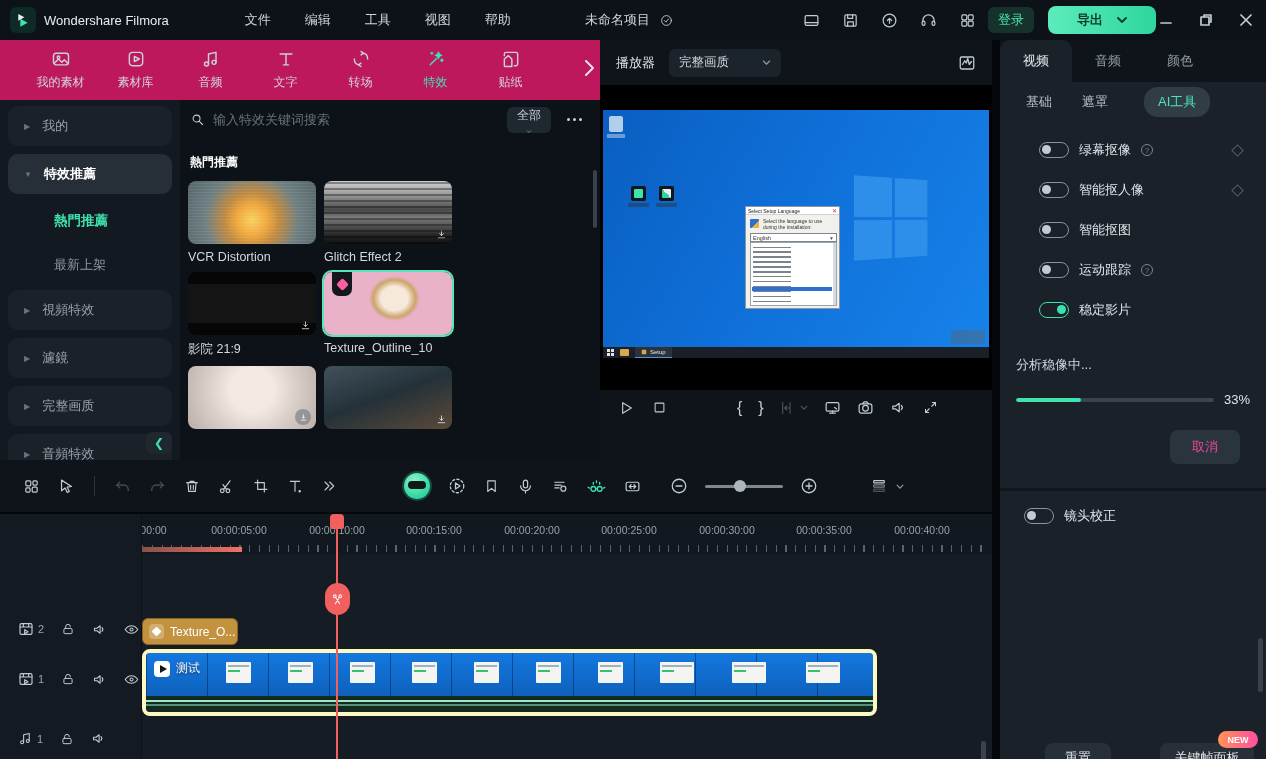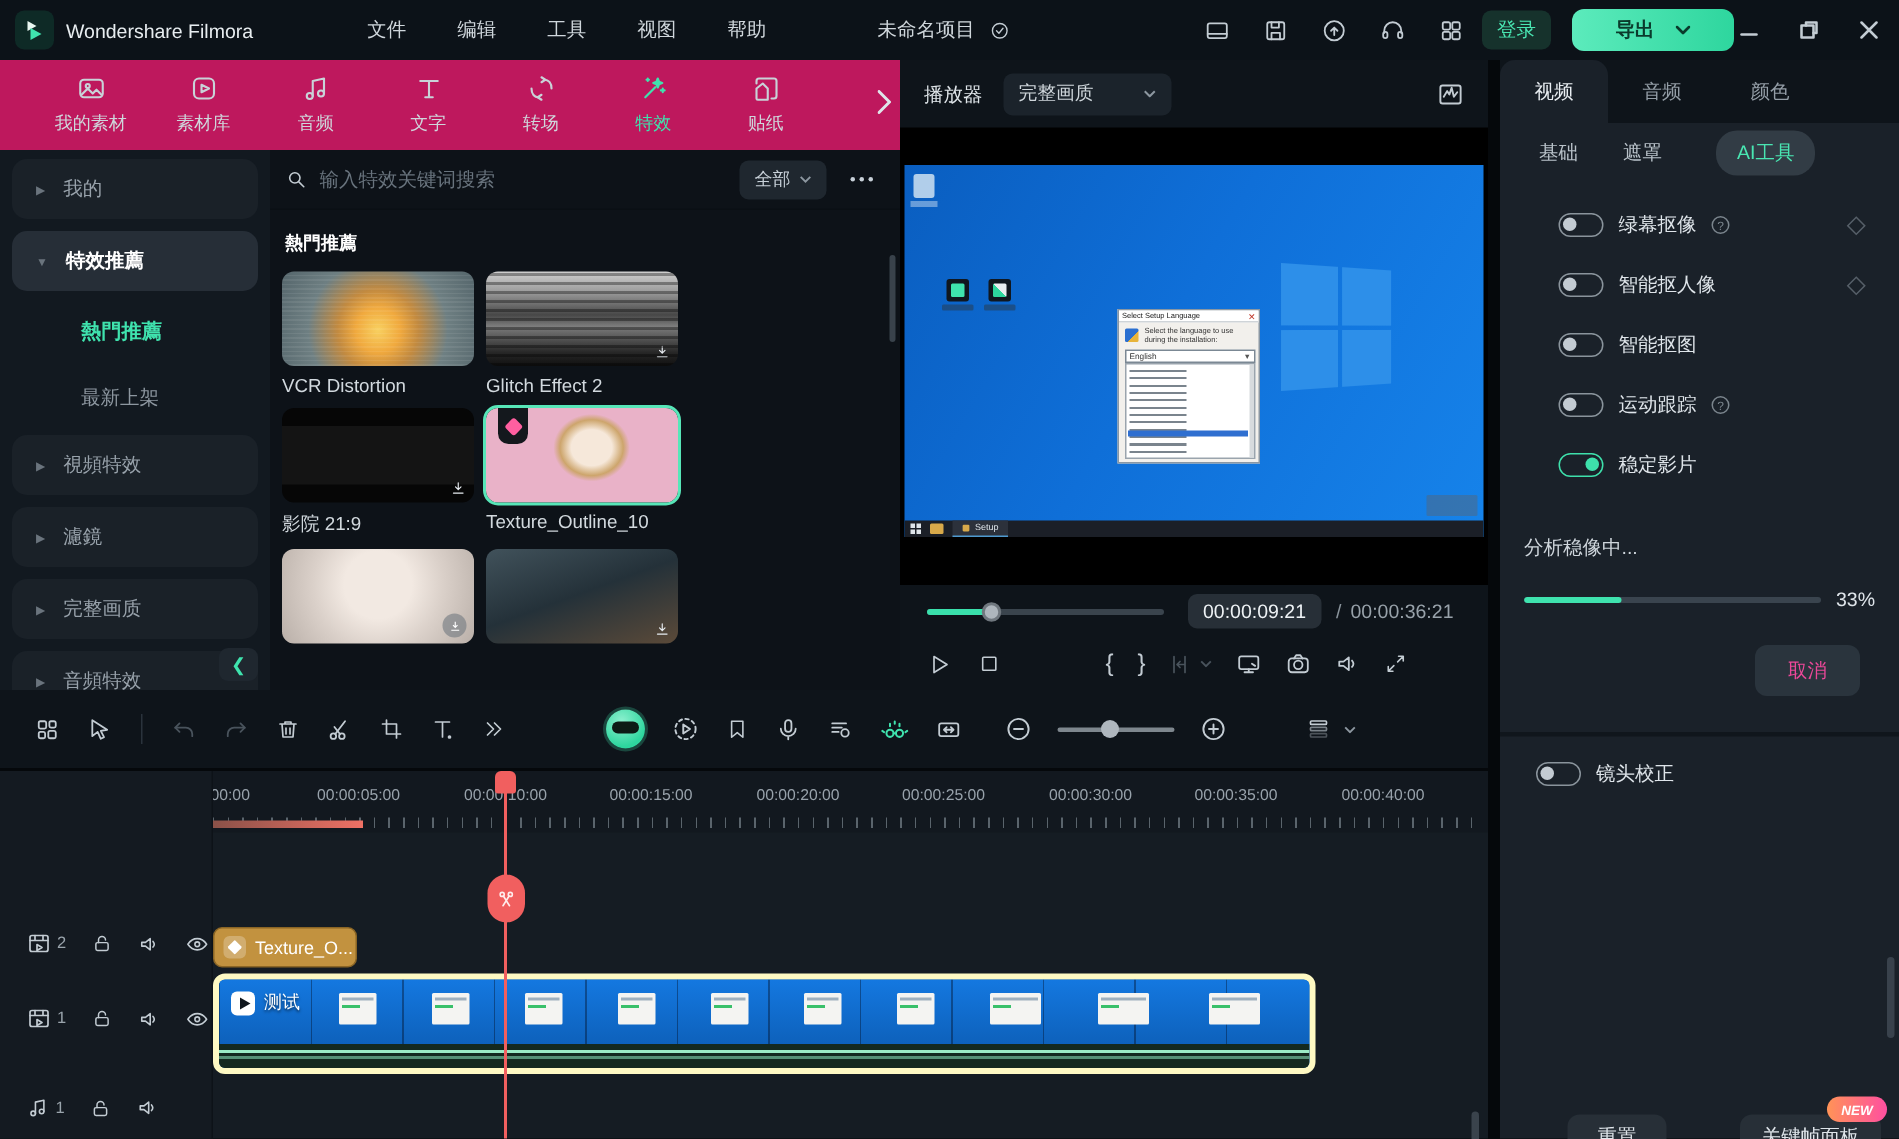--- a/index.html
+++ b/index.html
@@ -44,21 +44,21 @@
   .sub.sel { color:#3fe3ae; font-weight:bold; font-size:13.5px; }
   .collapse { position:absolute; right:8px; bottom:6px; width:26px; height:22px; border-radius:6px;
     background:#1f272f; color:#3fe3ae; display:flex; align-items:center; justify-content:center; font-size:12px; }
   #effects { flex:1; background:#0d1218; position:relative; }
   #searchrow { height:40px; background:#0d1218; display:flex; align-items:center; padding:0 10px; gap:8px;
     border-bottom:1px solid #0a0f14; }
   #searchrow input { flex:1; background:transparent; border:none; outline:none; color:#dfe5ea; font-size:13px;
     font-family:"Liberation Sans",sans-serif; }
   #searchrow input::placeholder { color:#68737d; }
   .allfilter { height:26px; padding:0 10px; background:#1f272f; border-radius:6px; display:flex; align-items:center;
-    gap:6px; font-size:12px; color:#c7d0d8; }
+    gap:6px; font-size:12px; color:#c7d0d8;flex-direction:column; }
   .dots { display:flex; gap:3px; padding:0 8px; }
   .dots i { width:3px; height:3px; border-radius:50%; background:#c7d0d8; }
   .fx-head { font-size:12px; font-weight:bold; color:#fff; margin:14px 0 10px 10px; }
   .grid { display:flex; flex-wrap:wrap; gap:8px 8px; padding-left:8px; width:300px; }
   .card { width:128px; }
   .thumb { width:128px; height:63px; border-radius:8px; position:relative; overflow:hidden; }
   .cardlabel { margin-top:6px; font-size:12.5px; color:#d2d9de; white-space:nowrap; }
   .t-vcr { background:radial-gradient(circle at 50% 62%, #f8d060 0%, #f0a93e 20%, #c28a40 36%, #6e7f82 62%, #54656b 100%); }
   .t-vcr::after { content:""; position:absolute; inset:0;
     background:repeating-linear-gradient(0deg, rgba(255,255,255,.07) 0 1px, transparent 1px 3px); }
@@ -156,21 +156,21 @@
   .prog-track { flex:1; height:4px; background:#3a444e; border-radius:2px; position:relative; overflow:hidden; }
   .prog-fill { position:absolute; left:0; top:0; bottom:0; background:#3fe3ae; border-radius:2px; }
   .prog-pct { font-size:13px; color:#dfe5ea; }
   .cancelbtn { position:absolute; right:26px; top:390px; background:#2a343d; border-radius:8px;
     padding:8px 22px; font-size:13px; color:#ec4899; }
   .rdivider { position:absolute; left:0; right:0; top:448px; height:3px; background:#10161c; }
   .lensrow { position:absolute; left:0; right:0; top:456px;text-align:center; }
   .rbtn { position:absolute; background:#272f37; border-radius:8px; height:30px; display:flex; align-items:center;
     justify-content:center; font-size:13px; color:#dfe5ea; }
   .newbadge { position:absolute; right:8px; top:691px; width:40px; height:17px; border-radius:9px;
-    background:linear-gradient(90deg,#ff9357,#ff4fa0); color:#fff; font-size:9px; font-style:italic; font-weight:bold;
+    background:linear-gradient(90deg,#ff9357,#ff4fa0); color:#fff; font-size:9px; font-weight:bold;
     display:flex; align-items:center; justify-content:center; z-index:3; }
   .rscroll { position:absolute; right:3px; top:598px; width:5px; height:54px; border-radius:3px; background:#39424c; }
 
   
   #bottom { position:absolute; left:0; top:460px; width:992px; height:299px; background:#151c23; }
   #toolbar { height:54px; background:#0e141a; border-bottom:2px solid #05080b; display:flex; align-items:center; padding:0 14px; }
   #toolbar .ic { margin:0 9px; }
   .tsep { width:1px; height:20px; background:#2a333c; margin:0 10px; }
   .ai-orb { width:26px; height:26px; border-radius:50%; background:radial-gradient(circle at 40% 30%,#8df0cf,#2ed69e 70%);
     position:relative; margin:0 9px; box-shadow:0 0 0 2px rgba(62,224,171,.25); }
@@ -542,29 +542,20 @@
         <span class="taskitem">
           <svg width="6" height="6" viewBox="0 0 24 24" fill="#d8a94a">
               <rect x="3" y="3" width="18" height="18" rx="3"></rect>
             </svg>
           <span>Setup</span>
         </span>
       </div>
       <div class="watermark"></div>
     </div>
   </div>
-  <div id="seekrow">
-    <div class="seektrack">
-      <div class="seekfill"></div>
-        <div class="seekknob"></div>
-    </div>
-    <span class="tcbox">00:00:09:21</span>
-    <span class="tcsep">/</span>
-    <span class="tctotal">00:00:36:21</span>
-  </div>
   <div id="ctrlrow">
     <span class="ic" style="margin-right:18px">
       <svg width="16" height="16" viewBox="0 0 24 24">
           <path d="M7 4l13 8-13 8z"></path>
         </svg>
       </span>
     <span class="ic">
       <svg width="15" height="15" viewBox="0 0 24 24">
           <rect x="5" y="5" width="14" height="14" rx="1"></rect>
         </svg>

